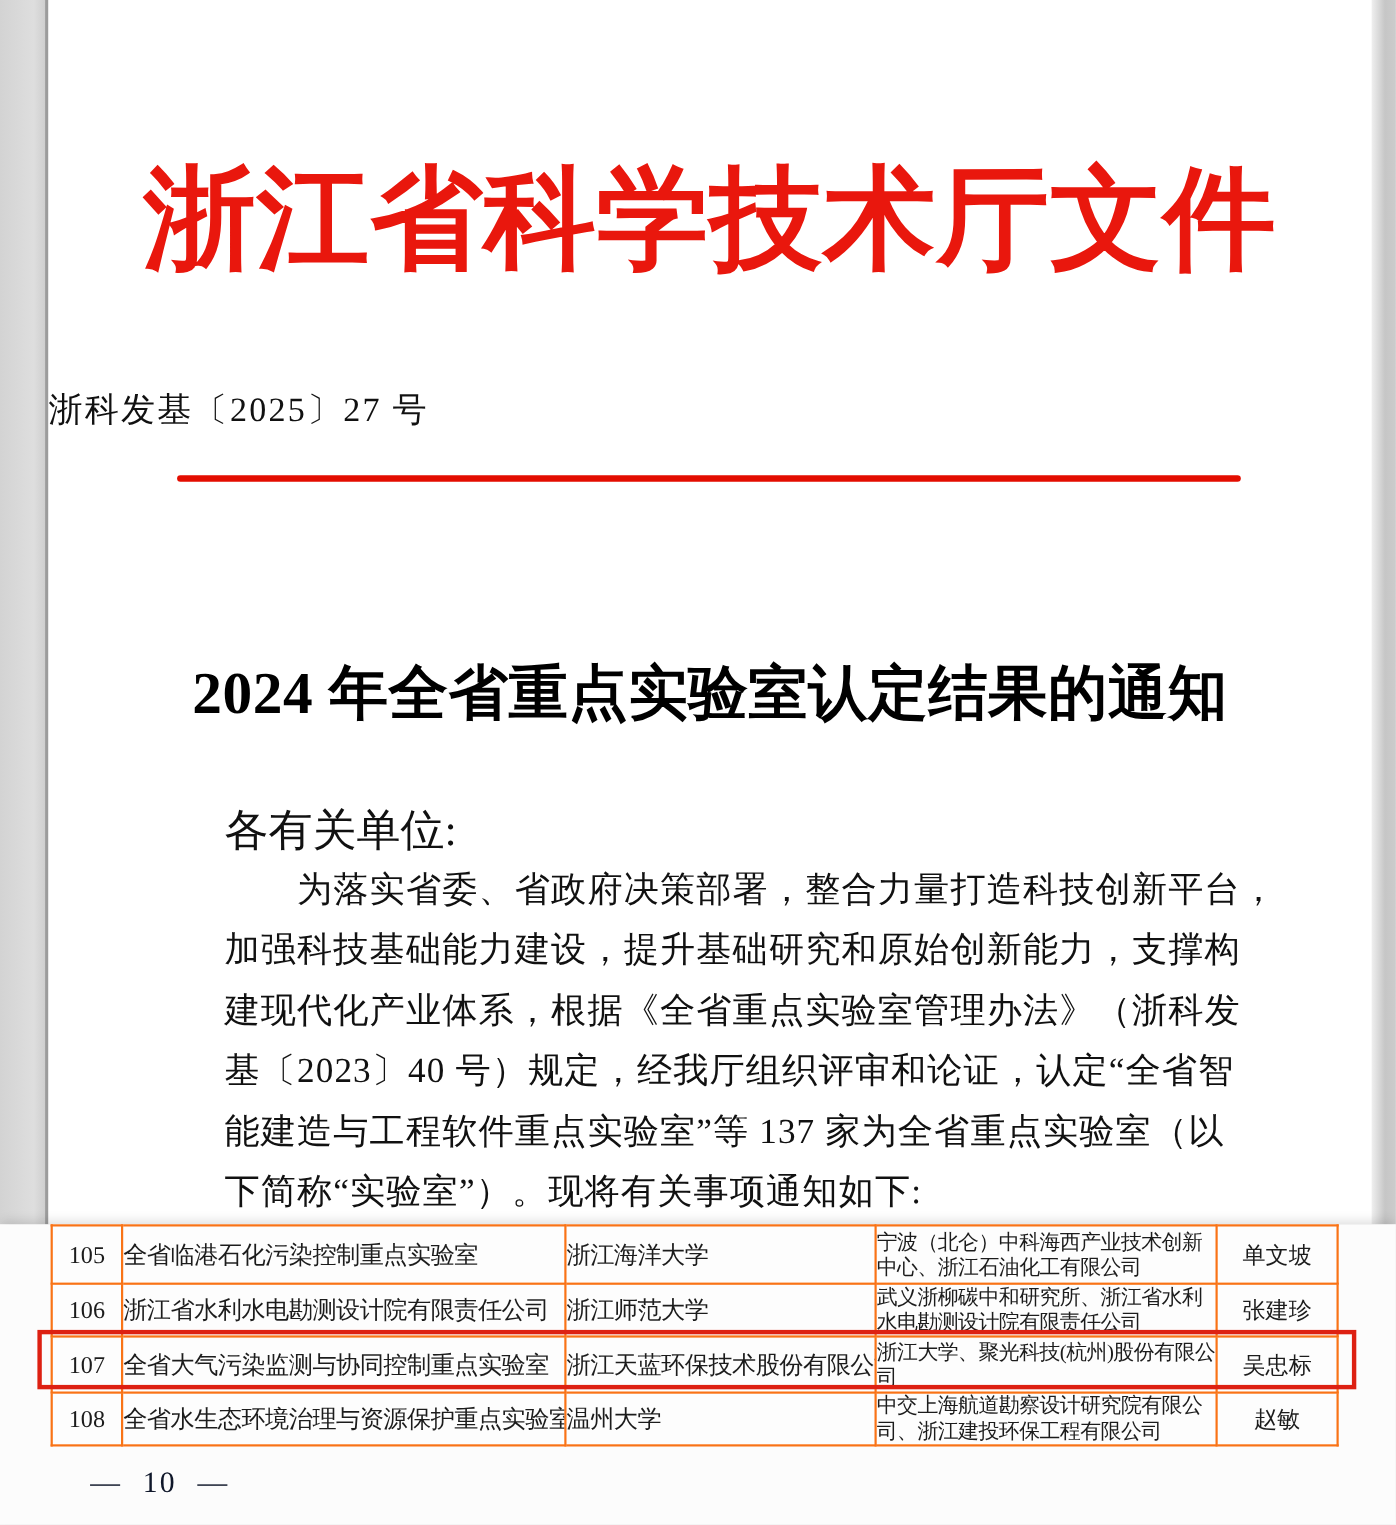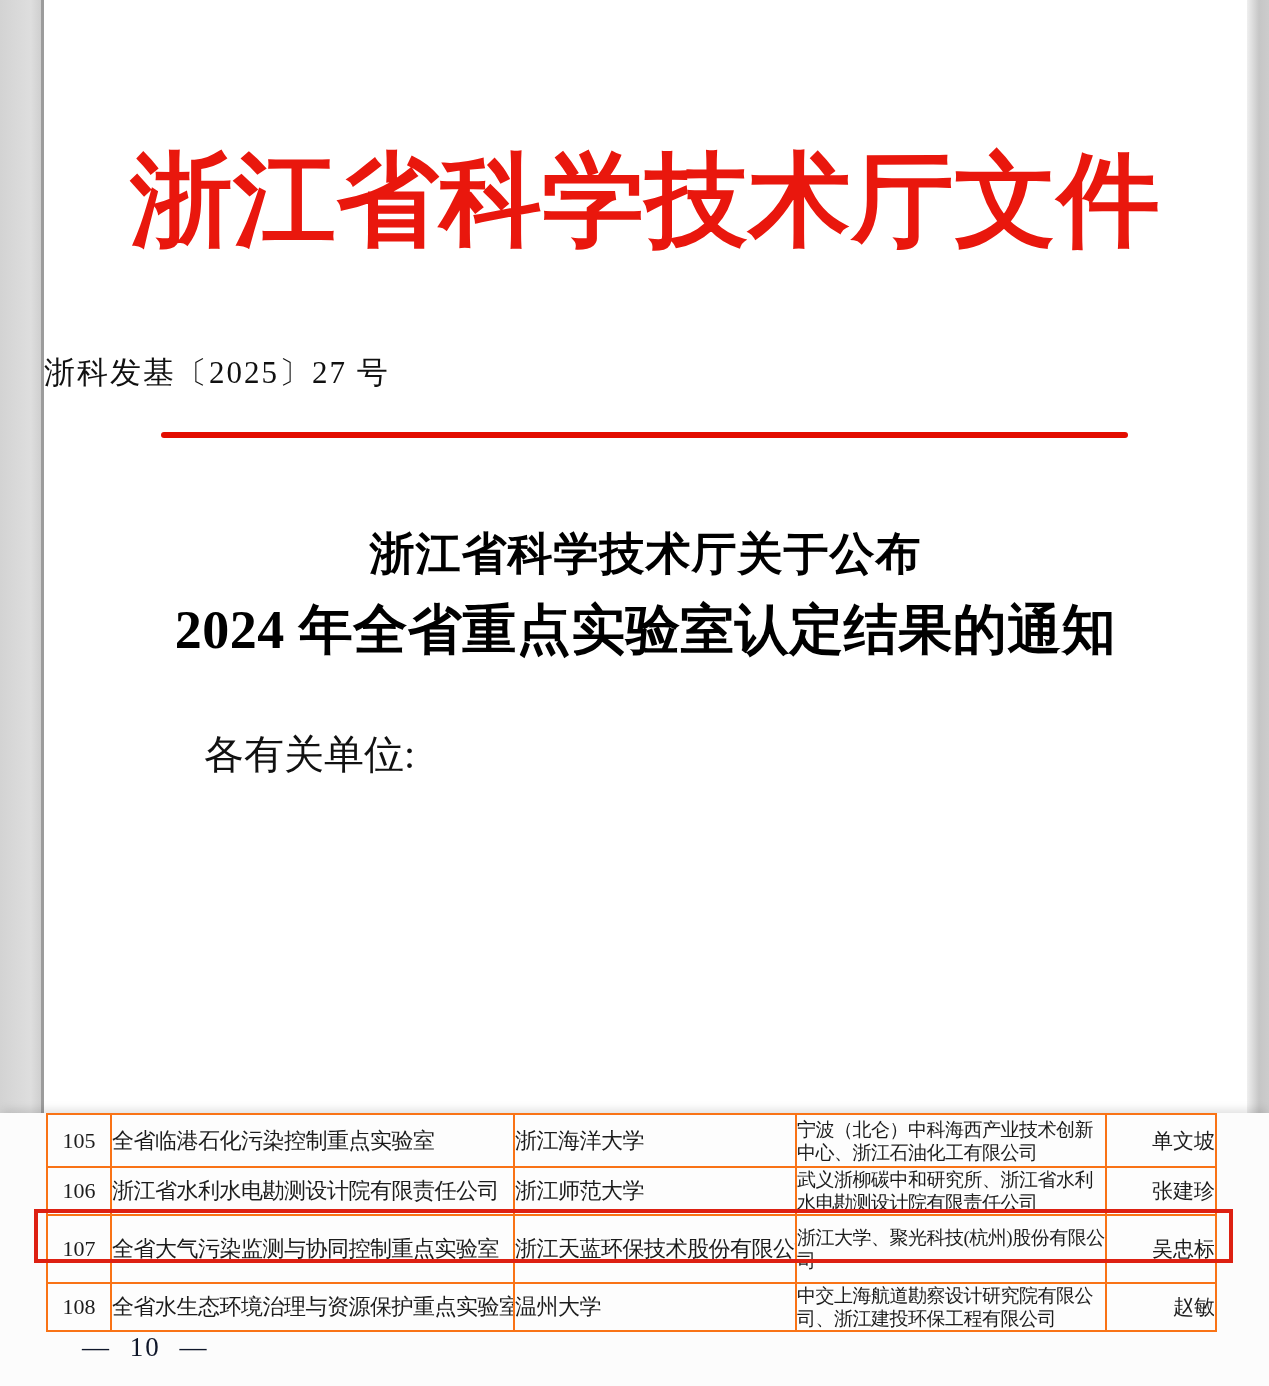--- a/index.html
+++ b/index.html
@@ -66,27 +66,27 @@
     border-collapse:collapse;table-layout:fixed;
     background:#fdfdfd;
   }
   table.results td{
     border:2px solid #f97316;
     overflow:hidden;vertical-align:middle;
     padding:0;
   }
   table.results tr:nth-child(1){height:53px;}
   table.results tr:nth-child(2){height:46px;}
-  table.results tr:nth-child(3){height:68px;}
+  table.results tr:nth-child(3){height:51px;}
   table.results tr:nth-child(4){height:47px;}
   td.c-num{text-align:center;font-size:22px;}
   td.c-lab{font-size:22px;padding:0 4px 0 12px;letter-spacing:-0.5px;white-space:nowrap;}
   td.c-inst{font-size:22px;padding:0 4px 0 8px;letter-spacing:-0.5px;white-space:nowrap;}
   td.c-partner{font-size:19px;line-height:23px;padding:1px 5px 1px 7px;letter-spacing:-0.5px;}
-  td.c-director{text-align:right;font-size:21px;border-radius:14px;}
+  td.c-director{text-align:center;font-size:21px;border-radius:14px;}
   .highlight-box{
     position:absolute;left:34px;top:96px;width:1191px;height:46px;
     border:4px solid #dd2012;background:transparent;
   }
   .page-number{
     position:absolute;left:82px;top:219px;
     font-size:27px;color:#0f172a;letter-spacing:2px;word-spacing:10px;
     white-space:nowrap;
   }
 </style>
@@ -95,23 +95,30 @@
 
 <div id="screen">
 
   <div class="left-strip"></div>
   <div class="right-strip"></div>
 
   <div class="doc-page">
     <div class="letterhead">浙江省科学技术厅文件</div>
     <div class="doc-number">浙科发基〔2025〕27 号</div>
     <div class="red-divider"></div>
-    <div class="notice-title line1">浙江省科学技术厅关于公布</div>
     <div class="notice-title line2">2024 年全省重点实验室认定结果的通知</div>
     <div class="salutation">各有关单位:</div>
+    <div class="body-text">
+      <div class="line indent">为落实省委、省政府决策部署，整合力量打造科技创新平台，</div>
+      <div class="line">加强科技基础能力建设，提升基础研究和原始创新能力，支撑构</div>
+      <div class="line">建现代化产业体系，根据《全省重点实验室管理办法》（浙科发</div>
+      <div class="line">基〔2023〕40 号）规定，经我厅组织评审和论证，认定“全省智</div>
+      <div class="line">能建造与工程软件重点实验室”等 137 家为全省重点实验室（以</div>
+      <div class="line">下简称“实验室”）。现将有关事项通知如下:</div>
+    </div>
   </div>
 
   <div class="table-section">
     <table class="results">
       <colgroup>
         <col style="width:64px">
           <col style="width:403px">
           <col style="width:282px">
           <col style="width:310px">
           <col style="width:110px">

